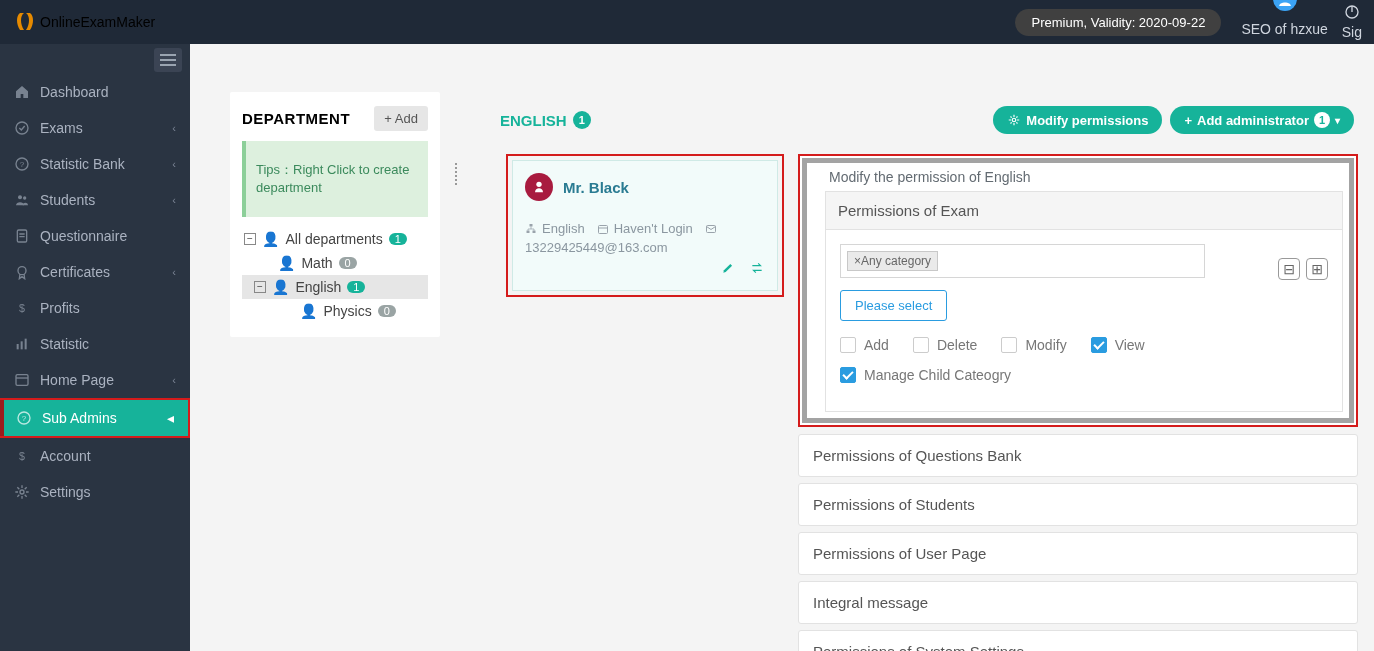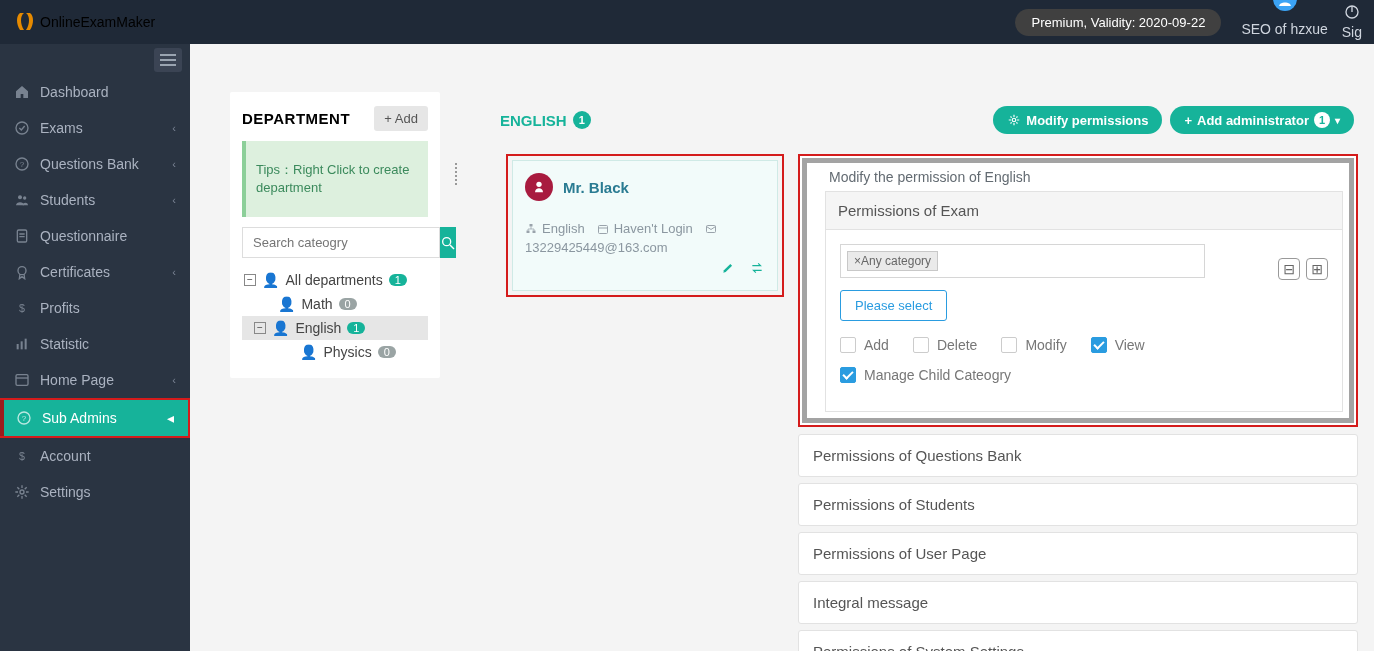--- a/index.html
+++ b/index.html
@@ -145,21 +145,21 @@
           <path d="M8 12 L11 15 L16 9" fill="none" stroke="#9aa4b1" stroke-width="2"></path>
         </svg>
         <span>Exams</span>
         <span class="chev">‹</span>
       </li>
     <li class="nav-item">
         <svg class="nav-icon" viewBox="0 0 24 24">
           <circle cx="12" cy="12" r="9" fill="none" stroke="#9aa4b1" stroke-width="2"></circle>
           <text x="12" y="17" text-anchor="middle" fill="#9aa4b1" font-size="12">?</text>
         </svg>
-        <span>Questions Bank</span>
+        <span>Statistic Bank</span>
         <span class="chev">‹</span>
       </li>
     <li class="nav-item">
         <svg class="nav-icon" viewBox="0 0 24 24">
           <circle cx="9" cy="8" r="3" fill="#9aa4b1"></circle>
           <circle cx="16" cy="9" r="2.5" fill="#9aa4b1"></circle>
           <path d="M3 20 C3 14 15 14 15 20 Z" fill="#9aa4b1"></path>
           <path d="M13 20 C13 15 21 15 21 20 Z" fill="#9aa4b1"></path>
         </svg>
         <span>Students</span>
@@ -232,29 +232,20 @@
 
   <div class="dept-panel">
     <div class="dept-head">
       <div class="dept-title">DEPARTMENT</div>
       <button class="add-btn">
           <span>+</span>
           <span>Add</span>
         </button>
     </div>
     <div class="tip-box">Tips：Right Click to create department</div>
-    <div class="search-row">
-      <input class="search-input" placeholder="Search cateogry" style="">
-      <button class="search-btn">
-          <svg width="16" height="16" viewBox="0 0 24 24">
-            <circle cx="10" cy="10" r="6" fill="none" stroke="#fff" stroke-width="2"></circle>
-            <line x1="15" y1="15" x2="21" y2="21" stroke="#fff" stroke-width="2"></line>
-          </svg>
-        </button>
-    </div>
     <div class="tree">
       <div class="tree-row">
           <span class="tree-toggle">−</span> 
           <span>👤</span> 
           <span>All departments</span> 
           <span class="tree-badge">1</span>
         </div>
       <div class="tree-row tree-indent-1">
           <span>👤</span> 
           <span>Math</span> 

